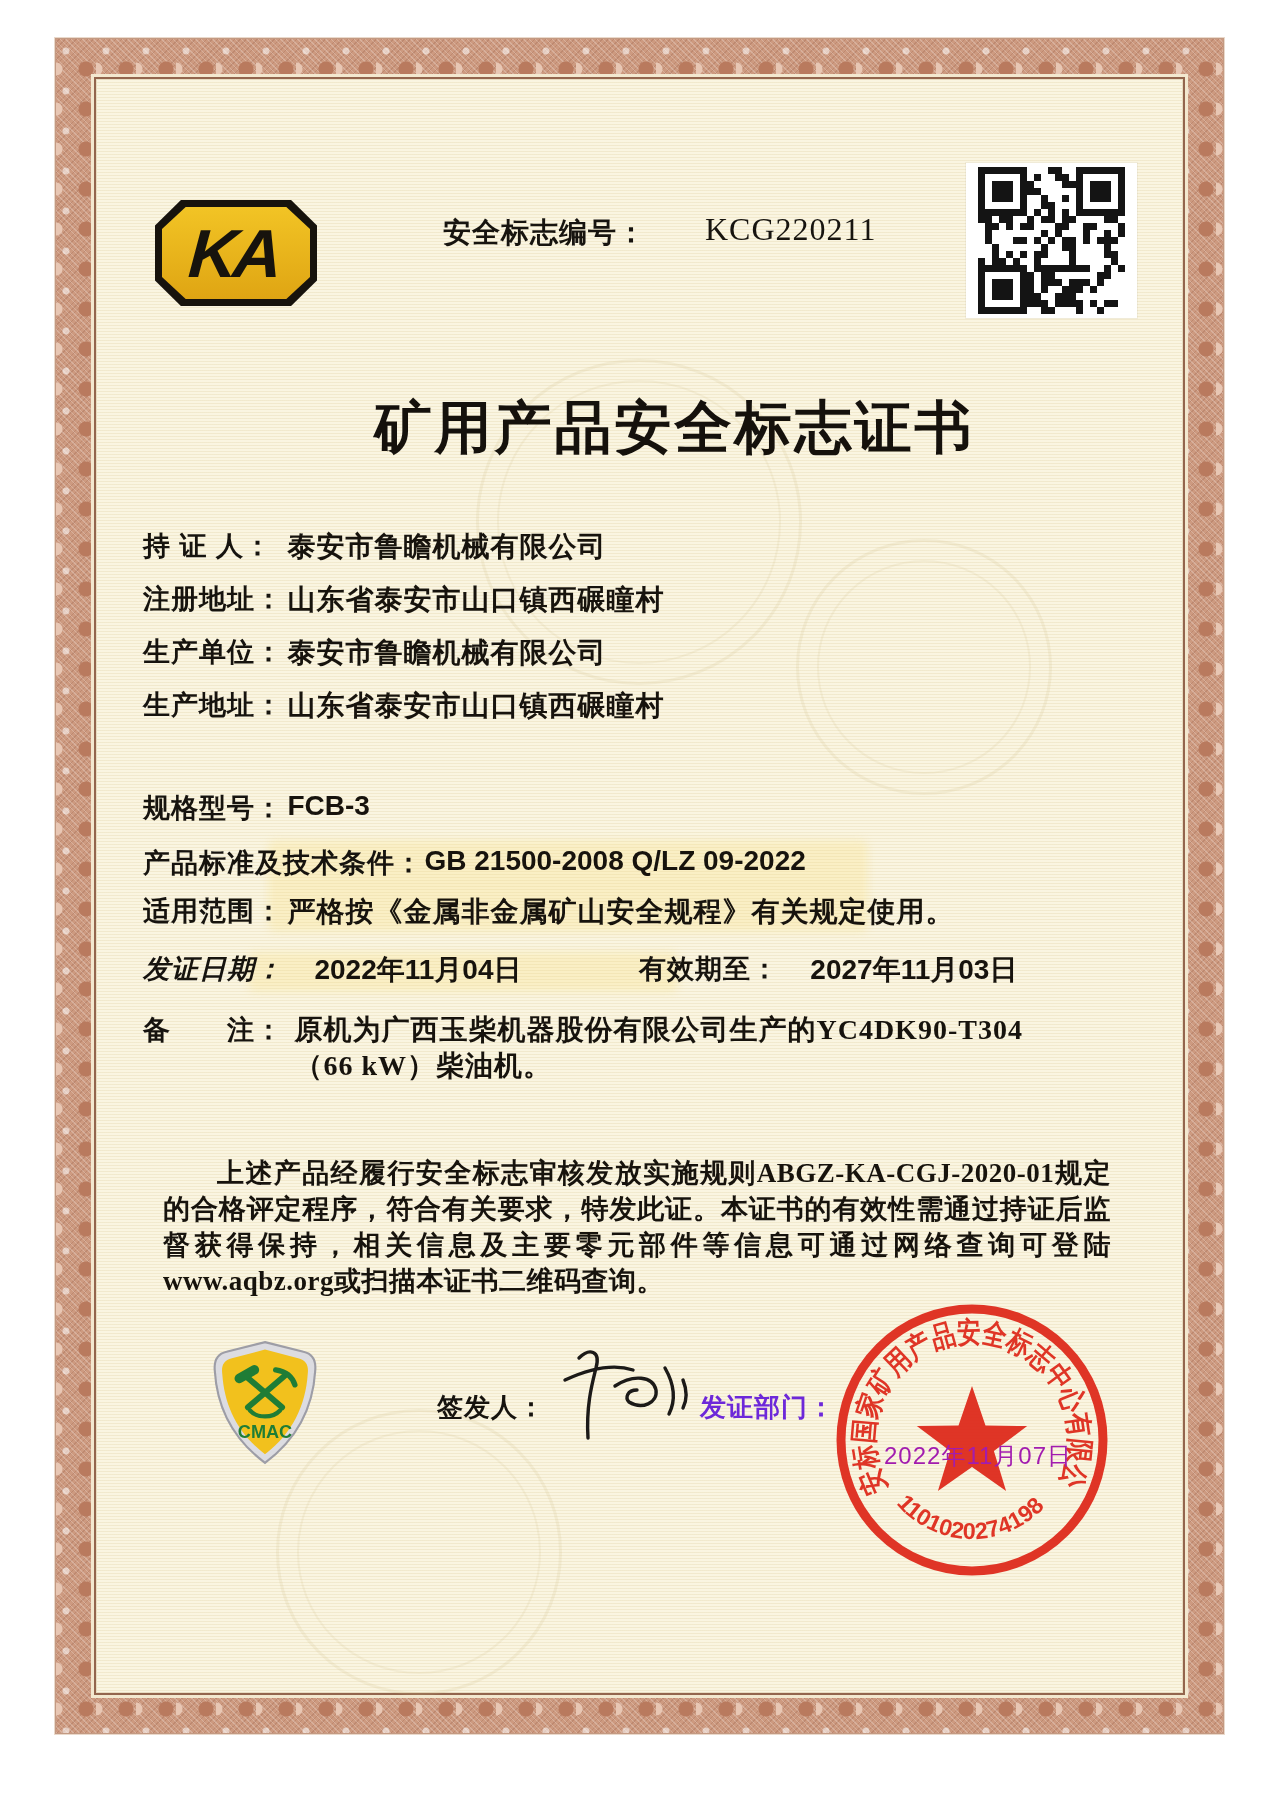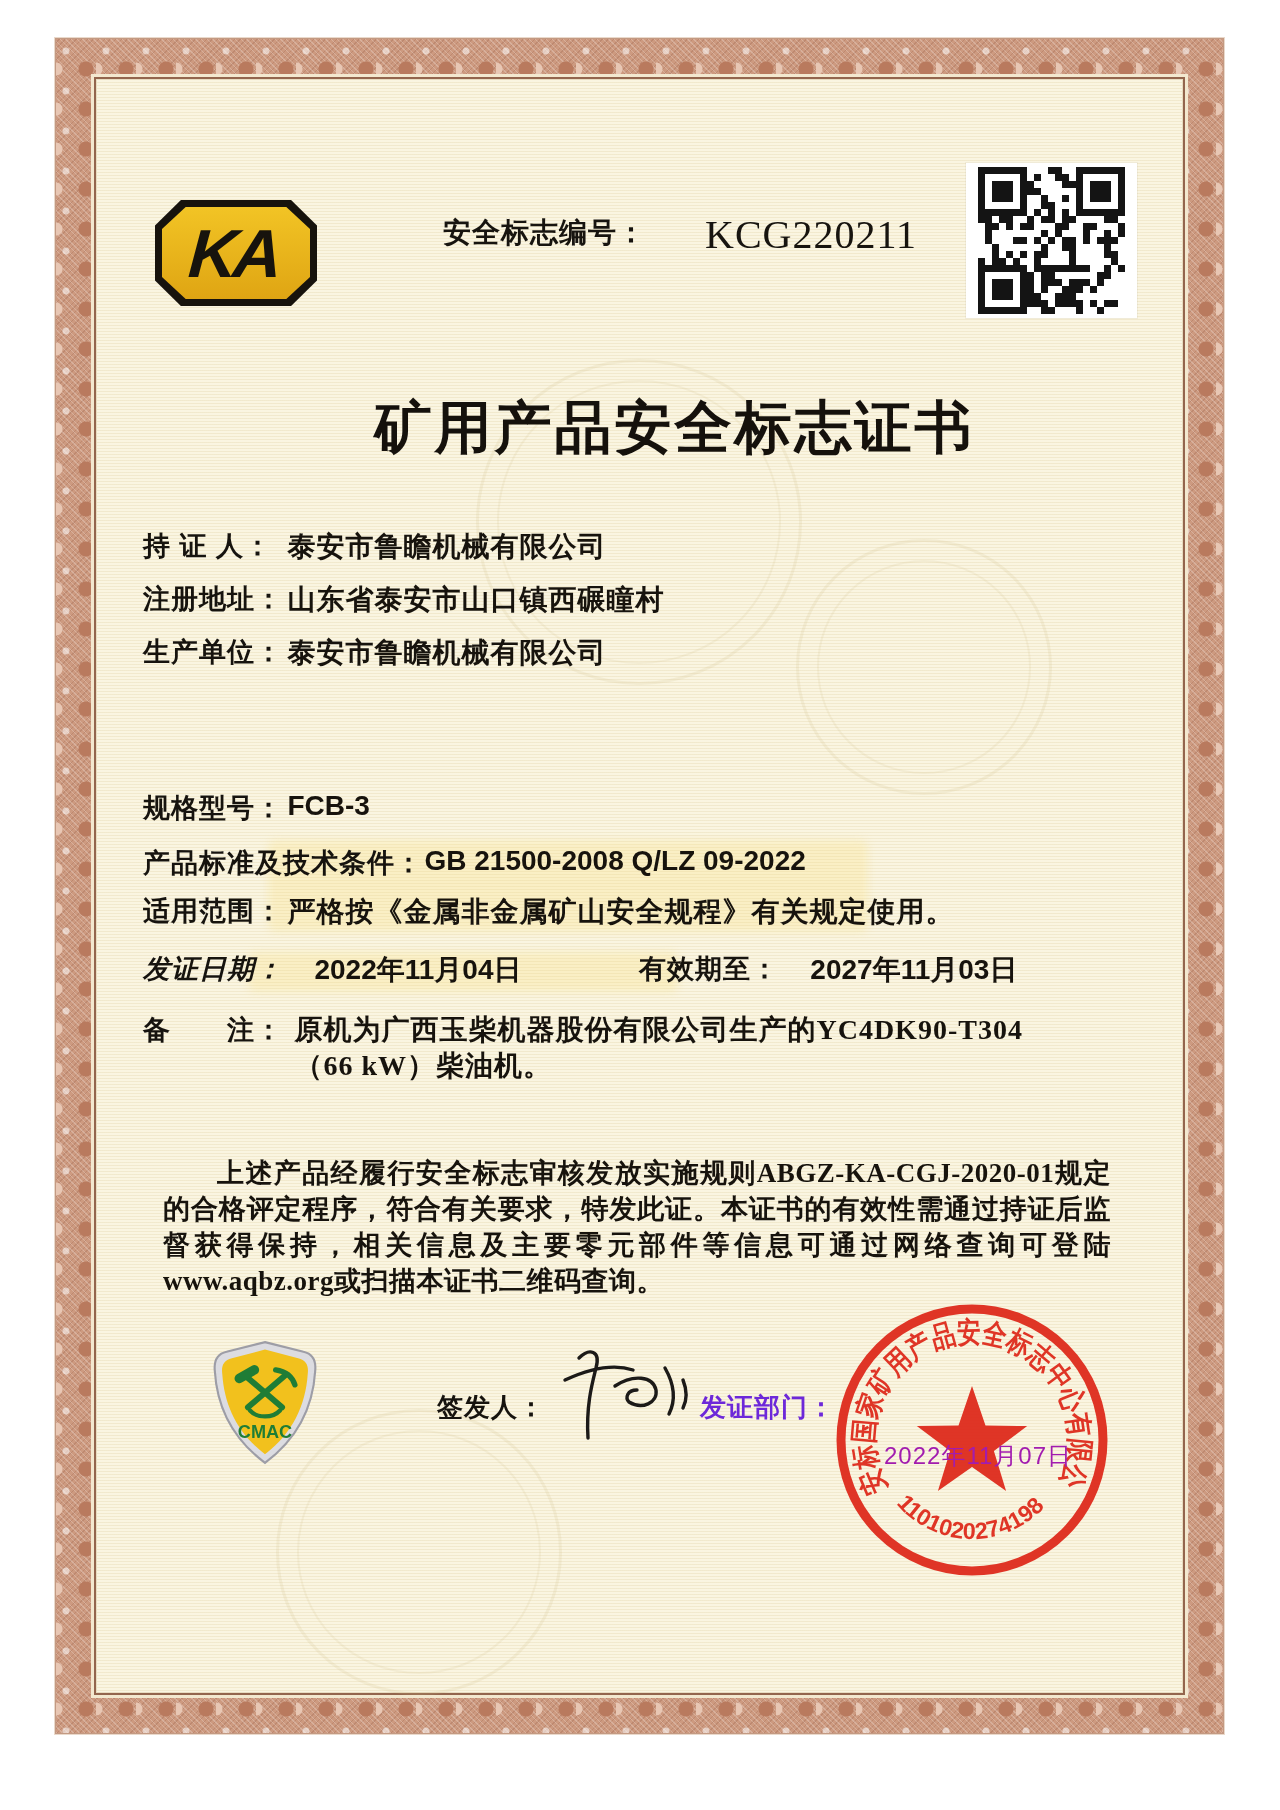--- a/index.html
+++ b/index.html
@@ -39,21 +39,21 @@
     background:#17130d;
     clip-path:polygon(16% 0%,84% 0%,100% 24%,100% 76%,84% 100%,16% 100%,0% 76%,0% 24%);}
   .ka-badge .ka-in{position:absolute;inset:7px;background:linear-gradient(180deg,#f2c425,#dfa513);
     clip-path:polygon(16% 0%,84% 0%,100% 24%,100% 76%,84% 100%,16% 100%,0% 76%,0% 24%);
     display:flex;align-items:center;justify-content:center;}
   .ka-badge .ka-tx{font-family:"Liberation Sans",sans-serif;font-weight:900;font-style:italic;
     font-size:68px;color:#17130d;letter-spacing:-5px;transform:skewX(-4deg);line-height:1;padding-right:6px;}
 
   
   .certno-label{position:absolute;left:443px;top:214px;font-size:28px;font-weight:700;color:#17140f;letter-spacing:1px;}
-  .certno-value{position:absolute;left:705px;top:211px;font-size:40px;font-weight:400;
+  .certno-value{position:absolute;left:705px;top:211px;font-size:32px;font-weight:400;
     font-family:"Liberation Serif",serif;color:#17140f;letter-spacing:1px;}
 
   
   .qr-box{position:absolute;left:966px;top:163px;width:171px;height:155px;background:#fff;
     display:flex;align-items:center;justify-content:center;box-shadow:0 0 0 1px rgba(0,0,0,.04);}
 
   
   .title{position:absolute;left:97px;top:390px;width:1083px;text-align:center;
     font-size:57px;font-weight:900;color:#15110c;letter-spacing:3px;
     font-family:"Liberation Sans",sans-serif;margin-left:36px;}
@@ -340,20 +340,24 @@
     <span class="val">泰安市鲁瞻机械有限公司</span>
   </div>
   <div class="row" style="top:581px;">
     <span class="lbl" style="width:140px;">注册地址：</span>
     <span class="val">山东省泰安市山口镇西碾瞳村</span>
   </div>
   <div class="row" style="top:634px;">
     <span class="lbl" style="width:140px;">生产单位：</span>
     <span class="val">泰安市鲁瞻机械有限公司</span>
   </div>
+  <div class="row" style="top:687px;">
+    <span class="lbl" style="width:140px;">生产地址：</span>
+    <span class="val">山东省泰安市山口镇西碾瞳村</span>
+  </div>
   <div class="row" style="top:790px;">
     <span class="lbl" style="width:140px;">规格型号：</span>
     <span class="val val-num">FCB-3</span>
   </div>
   <div class="row" style="top:845px;">
     <span class="lbl" style="width:277px;">产品标准及技术条件：</span>
     <span class="val val-num">GB 21500-2008 Q/LZ 09-2022</span>
   </div>
   <div class="row" style="top:893px;">
     <span class="lbl" style="width:140px;">适用范围：</span>

